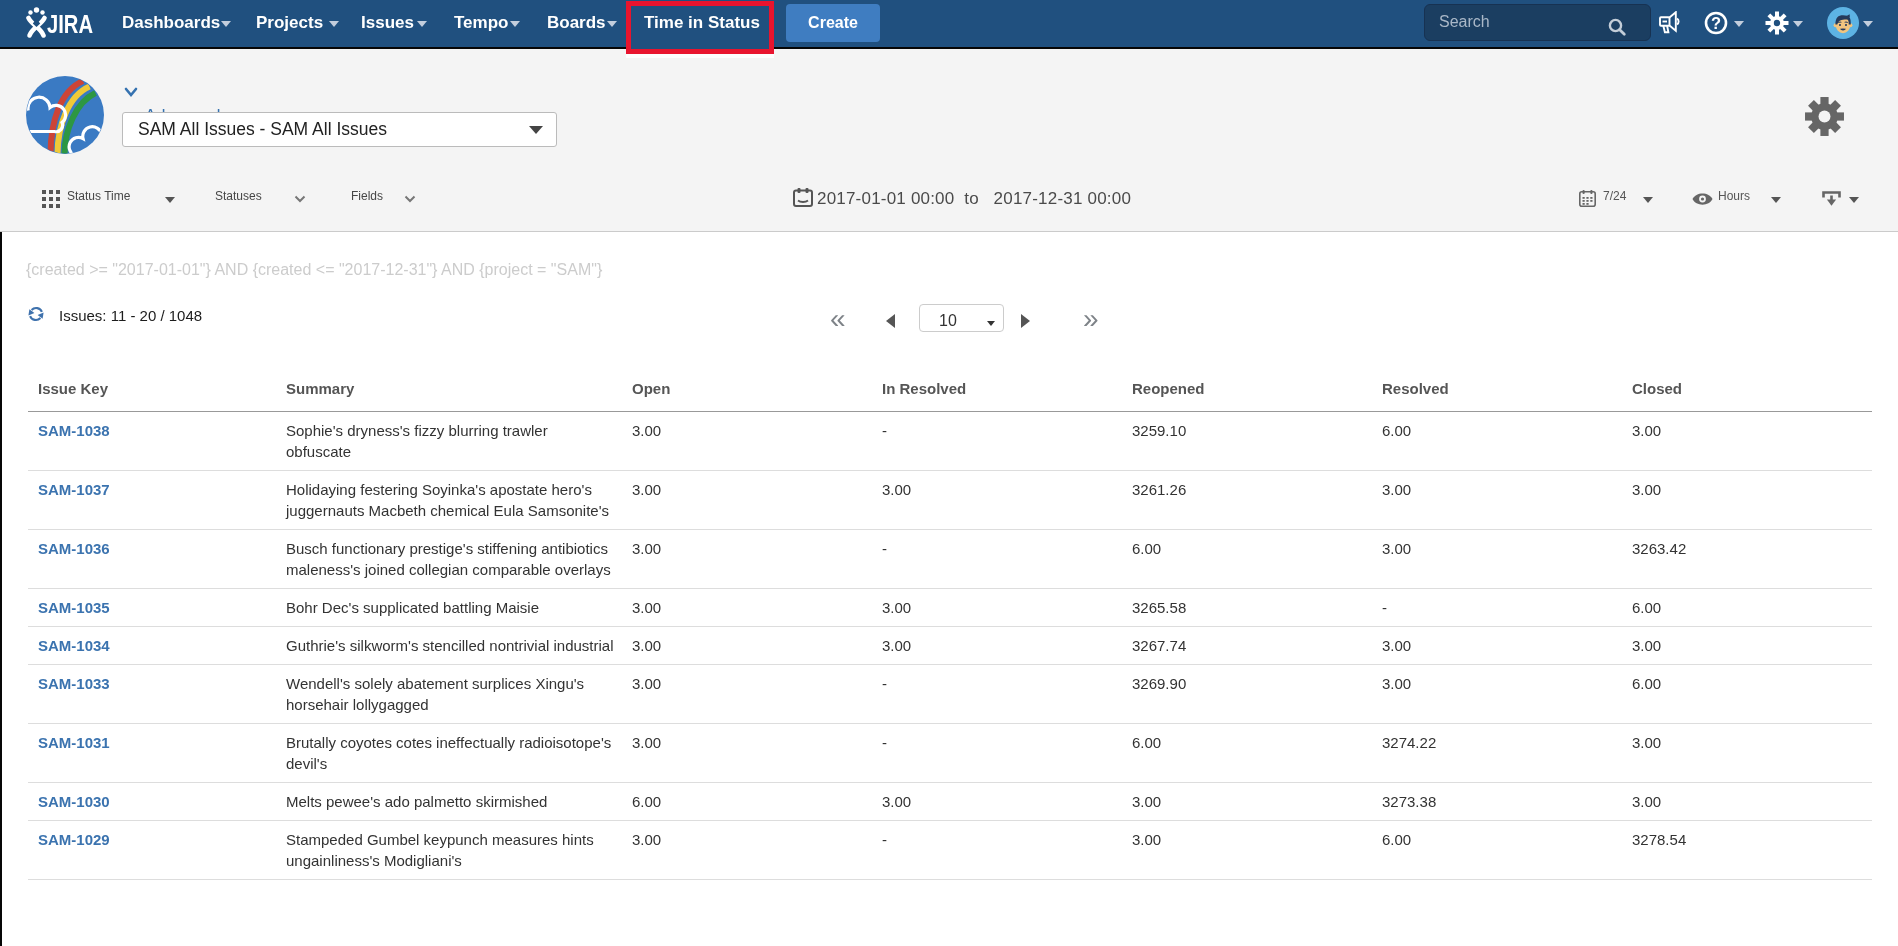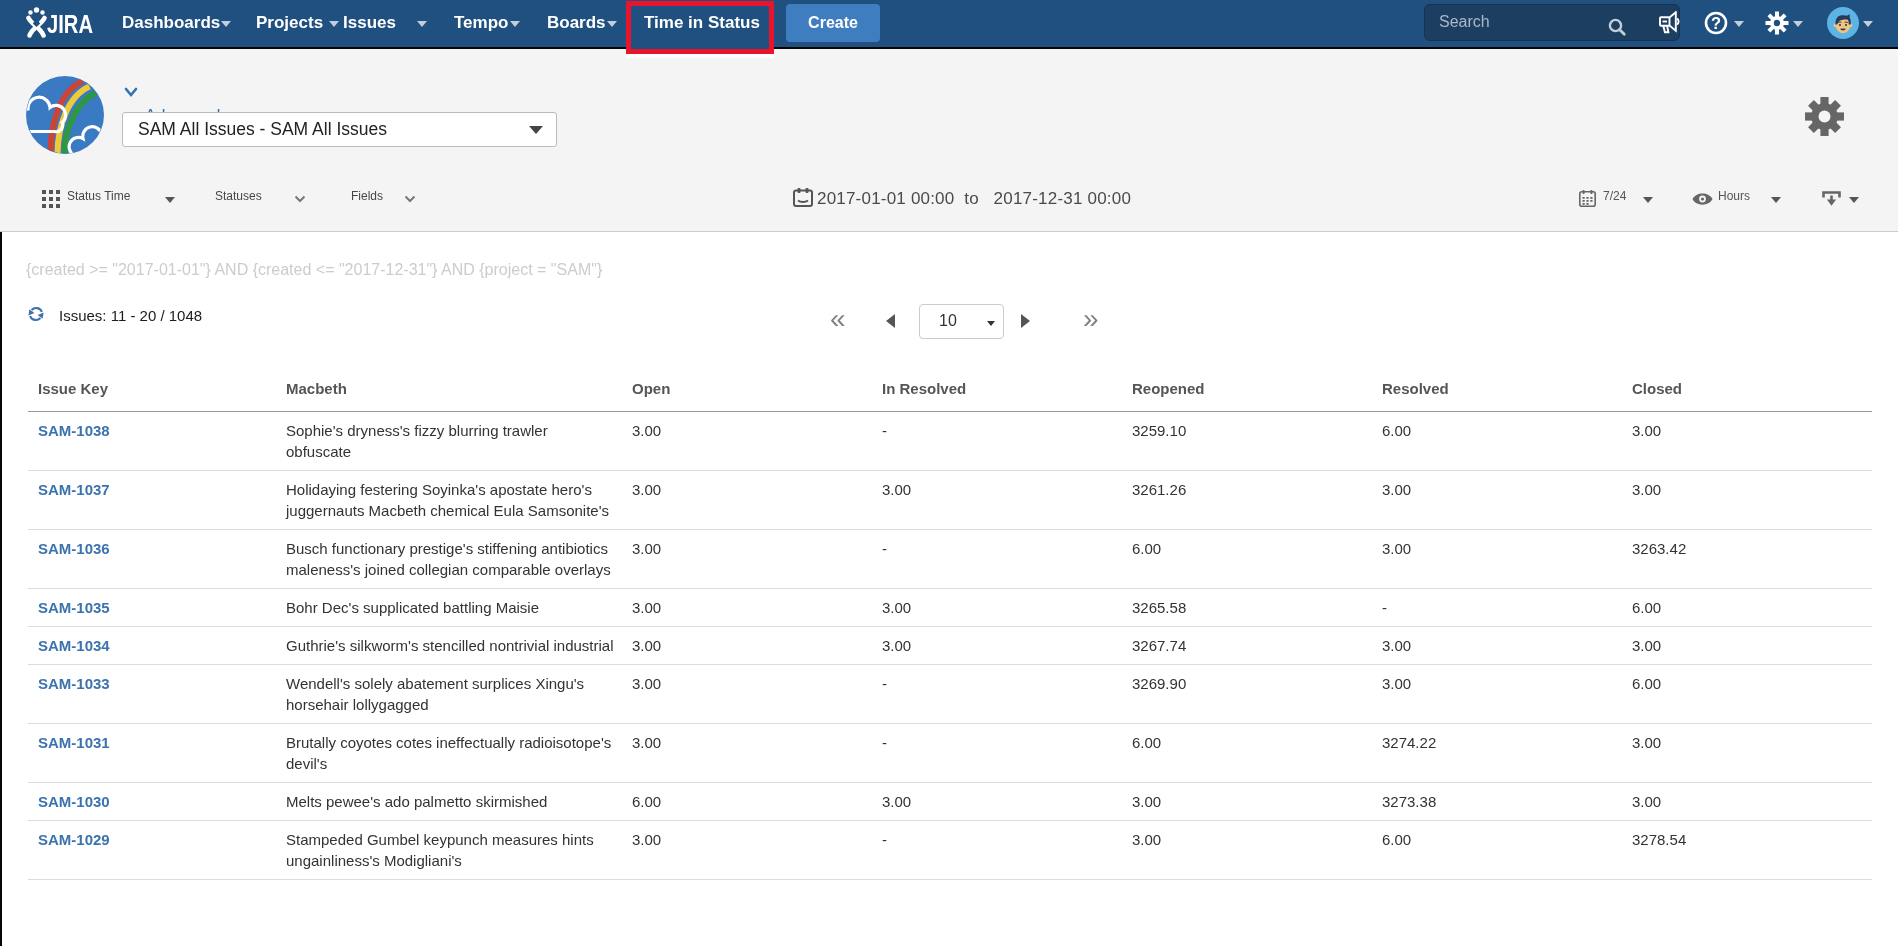--- a/index.html
+++ b/index.html
@@ -11,38 +11,38 @@
 
 #nav { position:absolute; left:0; top:0; width:1898px; height:47px; background:#20507f; }
 #navblack { position:absolute; left:0; top:47px; width:1898px; height:2px; background:#060606; }
 #leftborder { position:absolute; left:0; top:47px; width:2px; height:899px; background:#060606; }
 .navitem { position:absolute; top:0; height:47px; line-height:45px; color:#fff; font-size:17px; white-space:nowrap;font-weight:bold; }
 .ncaret { position:absolute; top:21px; width:0; height:0;
   border-left:5px solid transparent; border-right:5px solid transparent; border-top:6px solid #c3cedd; }
 #redrect { position:absolute; left:626px; top:1px; width:148px; height:53px; border:5px solid #e8142e; z-index:5; }
 #createbtn { position:absolute; left:786px; top:4px; width:94px; height:38px; background:#3f7dc1;
   border-radius:4px; color:#fff; font-size:16px; font-weight:bold; text-align:center; line-height:38px; }
-#searchbox { position:absolute; left:1424px; top:4px; width:256px; height:37px; background:#1b3e61; border-radius:6px; border:1px solid #173252; }
+#searchbox { position:absolute; left:1424px; top:4px; width:227px; height:37px; background:#1b3e61; border-radius:6px; border:1px solid #173252; }
 #searchbox span { position:absolute; left:14px; top:8px; font-size:16px; color:#aab8c8; }
 
 
 #ghead { position:absolute; left:0; top:49px; width:1898px; height:183px; background:#f4f4f4; border-bottom:1px solid #cbcbcb; }
 #advanced { position:absolute; left:140px; top:82px; font-size:17px; color:#3572b0; text-decoration:underline;margin-top:24px; }
 #selbox { position:absolute; left:122px; top:112px; width:435px; height:35px; background:#fff; border:1px solid #bbb; border-radius:3px; }
 #selbox .t { position:absolute; left:15px; top:6px; font-size:17.5px; color:#222; }
 #selbox .c { position:absolute; right:13px; top:13px; width:0; height:0;
   border-left:7px solid transparent; border-right:7px solid transparent; border-top:8px solid #444; }
 .toolbar-label { position:absolute; top:189px; font-size:12px; color:#464646; white-space:nowrap; }
 .fcaret { position:absolute; top:197px; width:0; height:0;
   border-left:5px solid transparent; border-right:5px solid transparent; border-top:6px solid #555; }
 
 
 #jql { position:absolute; left:26px; top:261px; font-size:16px; color:#ccc; }
 #issuesline { position:absolute; left:59px; top:307px; font-size:15px; color:#1c1c1c; }
-#pagesel { position:absolute; left:919px; top:304px; width:85px; height:35px; background:#fff; border:1px solid #ccc; border-radius:4px; }
+#pagesel { position:absolute; left:919px; top:304px; width:85px; height:28px; background:#fff; border:1px solid #ccc; border-radius:4px; }
 #pagesel .t { position:absolute; left:19px; top:7px; font-size:16px; color:#333; }
 #pagesel .c { position:absolute; right:8px; top:16px; width:0; height:0;
   border-left:4px solid transparent; border-right:4px solid transparent; border-top:5px solid #333; }
 .guill { position:absolute; top:303px; font-size:28px; color:#7e8388; }
 .tri-r { position:absolute; top:314px; width:0; height:0; border-top:7px solid transparent;
   border-bottom:7px solid transparent; border-left:9px solid #555; }
 .tri-l { position:absolute; top:314px; width:0; height:0; border-top:7px solid transparent;
   border-bottom:7px solid transparent; border-right:9px solid #555; }
 
 
@@ -65,21 +65,21 @@
       <circle cx="16.5" cy="6.5" r="2.2" fill="#fff"></circle>
       <path d="M2.5 12 C6 19 15 22 17.5 29.5" stroke="#fff" stroke-width="4.6" stroke-linecap="round" fill="none"></path>
       <path d="M18.5 12 C15 19 6 22 3.5 29.5" stroke="#fff" stroke-width="4.6" stroke-linecap="round" fill="none"></path>
       <path d="M10.5 13 L14.2 17.5 L10.5 21 L6.8 17.5 Z" fill="#20507f"></path>
       <text x="21" y="27" font-family="Liberation Sans" font-size="25" font-weight="bold" fill="#fff" textLength="46" lengthAdjust="spacingAndGlyphs">JIRA</text>
     </svg>
     <div class="navitem" style="left:122px">Dashboards</div>
       <div class="ncaret" style="left:221px"></div>
     <div class="navitem" style="left:256px">Projects</div>
       <div class="ncaret" style="left:329px"></div>
-    <div class="navitem" style="left:343px">Issues</div>
+    <div class="navitem" style="left:361px">Issues</div>
       <div class="ncaret" style="left:417px"></div>
     <div class="navitem" style="left:454px">Tempo</div>
       <div class="ncaret" style="left:510px"></div>
     <div class="navitem" style="left:547px">Boards</div>
       <div class="ncaret" style="left:607px"></div>
     <div class="navitem" style="left:644px">Time in Status</div>
     <div id="createbtn">Create</div>
     <div id="searchbox">
       <span>Search</span>
       <svg class="abs" style="left:183px;top:13px" width="19" height="19" viewBox="0 0 19 19">
@@ -275,21 +275,21 @@
         <col style="width:346px">
         <col style="width:250px">
       <col style="width:250px">
         <col style="width:250px">
         <col style="width:250px">
         <col style="width:250px">
     </colgroup>
     <tbody>
         <tr>
       <th>Issue Key</th>
-          <th>Macbeth</th>
+          <th>Summary</th>
           <th class="num">Open</th>
           <th class="num">In Resolved</th>
       <th class="num">Reopened</th>
           <th class="num">Resolved</th>
           <th class="num">Closed</th>
     </tr>
     <tr>
       <td class="key">SAM-1038</td>
       <td>Sophie's dryness's fizzy blurring trawler<br>obfuscate</td>
       <td class="num">3.00</td>

